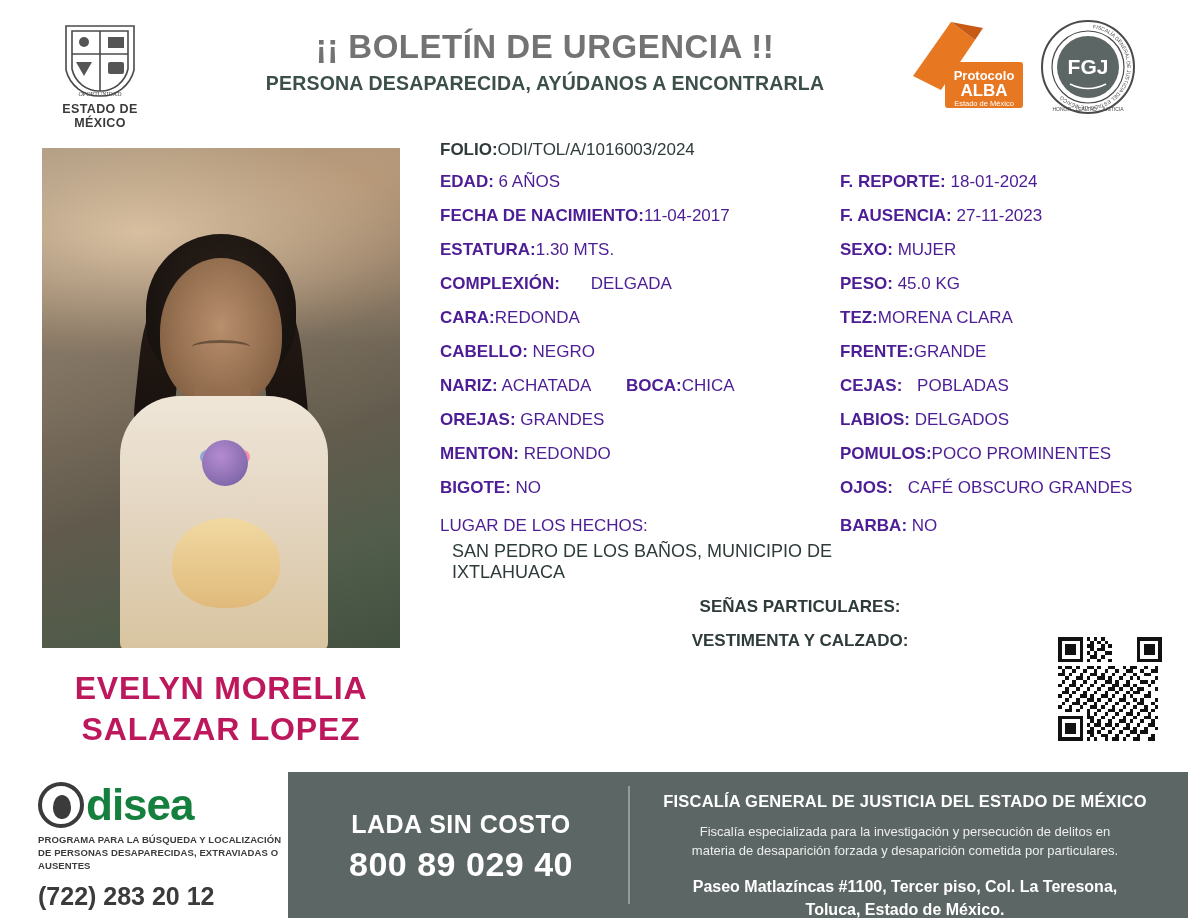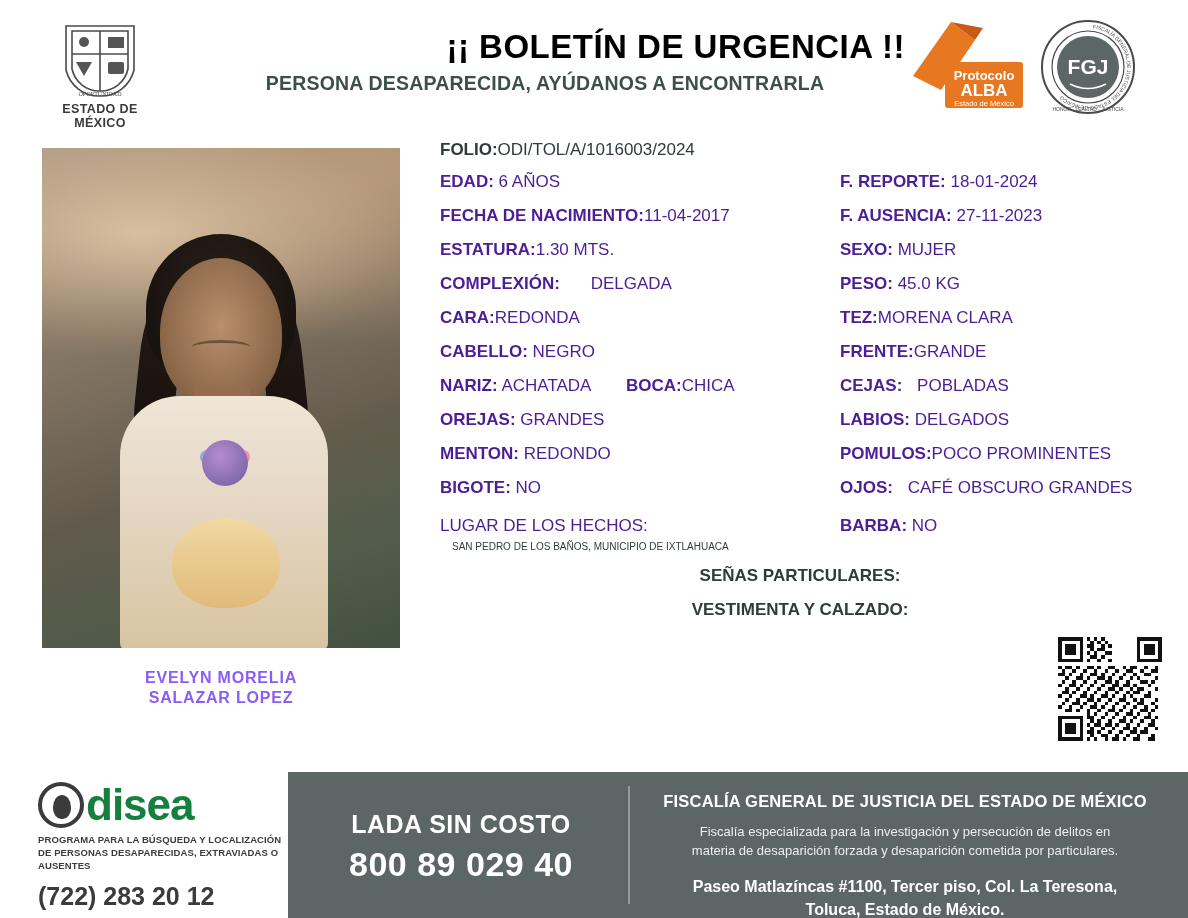--- a/index.html
+++ b/index.html
@@ -26,22 +26,21 @@
     font-size: 12.5px; font-weight: bold; letter-spacing: .4px;
     color: #3a3a3a; margin-top: 4px;
   }
 
   .title-block {
     position: absolute; left: 185px; top: 28px; width: 720px;
     text-align: center;
   }
   .title-main {
     font-size: 33px; font-weight: bold; letter-spacing: .5px;
-    color: #000000;
-    text-align: right;
+    color: #737373;
   }
   .title-sub {
     font-size: 19.5px; font-weight: bold; letter-spacing: .2px;
     color: #3c4f4a; margin-top: 6px;
   }
 
   .protocolo {
     position: absolute; left: 905px; top: 20px;
     width: 120px; height: 92px;
   }
@@ -109,37 +108,37 @@
     opacity: .95;
   }
   .photo .p-face {
     position: absolute; left: 150px; top: 192px; width: 58px; height: 14px;
     border-top: 3px solid #3a2a1e; border-radius: 50%;
     opacity: .55;
   }
 
   .victim-name {
     margin-top: 20px; text-align: center; width: 358px;
-    font-size: 16px; font-weight: bold; letter-spacing: .8px;
-    line-height: 1.28; color: #8b5cf6;
+    font-size: 32px; font-weight: bold; letter-spacing: .8px;
+    line-height: 1.28; color: #be185d;
   }
 
   
   .data { position: absolute; left: 440px; top: 140px; width: 720px; }
   .row { display: flex; align-items: baseline; margin-bottom: 8.5px; }
   .col-left { width: 400px; }
   .col-right { flex: 1; }
   .fld { font-size: 17px; line-height: 1.5; color: #4c1d95; white-space: nowrap; }
   .fld .k { font-weight: bold; }
   .fld .v { font-weight: normal; }
   .folio { font-size: 17px; margin-bottom: 9px; }
   .folio .k { font-weight: bold; }
   .gap { display: inline-block; width: 26px; }
 
-  .lugar-val { font-size: 10px; padding-left: 12px; margin-top: 3px; }
+  .lugar-val { font-size: 18px; padding-left: 12px; margin-top: 3px; }
   .block-lbl { font-size: 17px; font-weight: bold; margin-top: 14px; text-align: center; }
 
   
   .qr { position: absolute; left: 1058px; top: 637px; width: 104px; height: 104px; }
 
   
   .footer { position: absolute; left: 0; top: 772px; width: 1188px; height: 146px; }
   .disea {
     position: absolute; left: 38px; top: 8px; width: 250px;
   }

